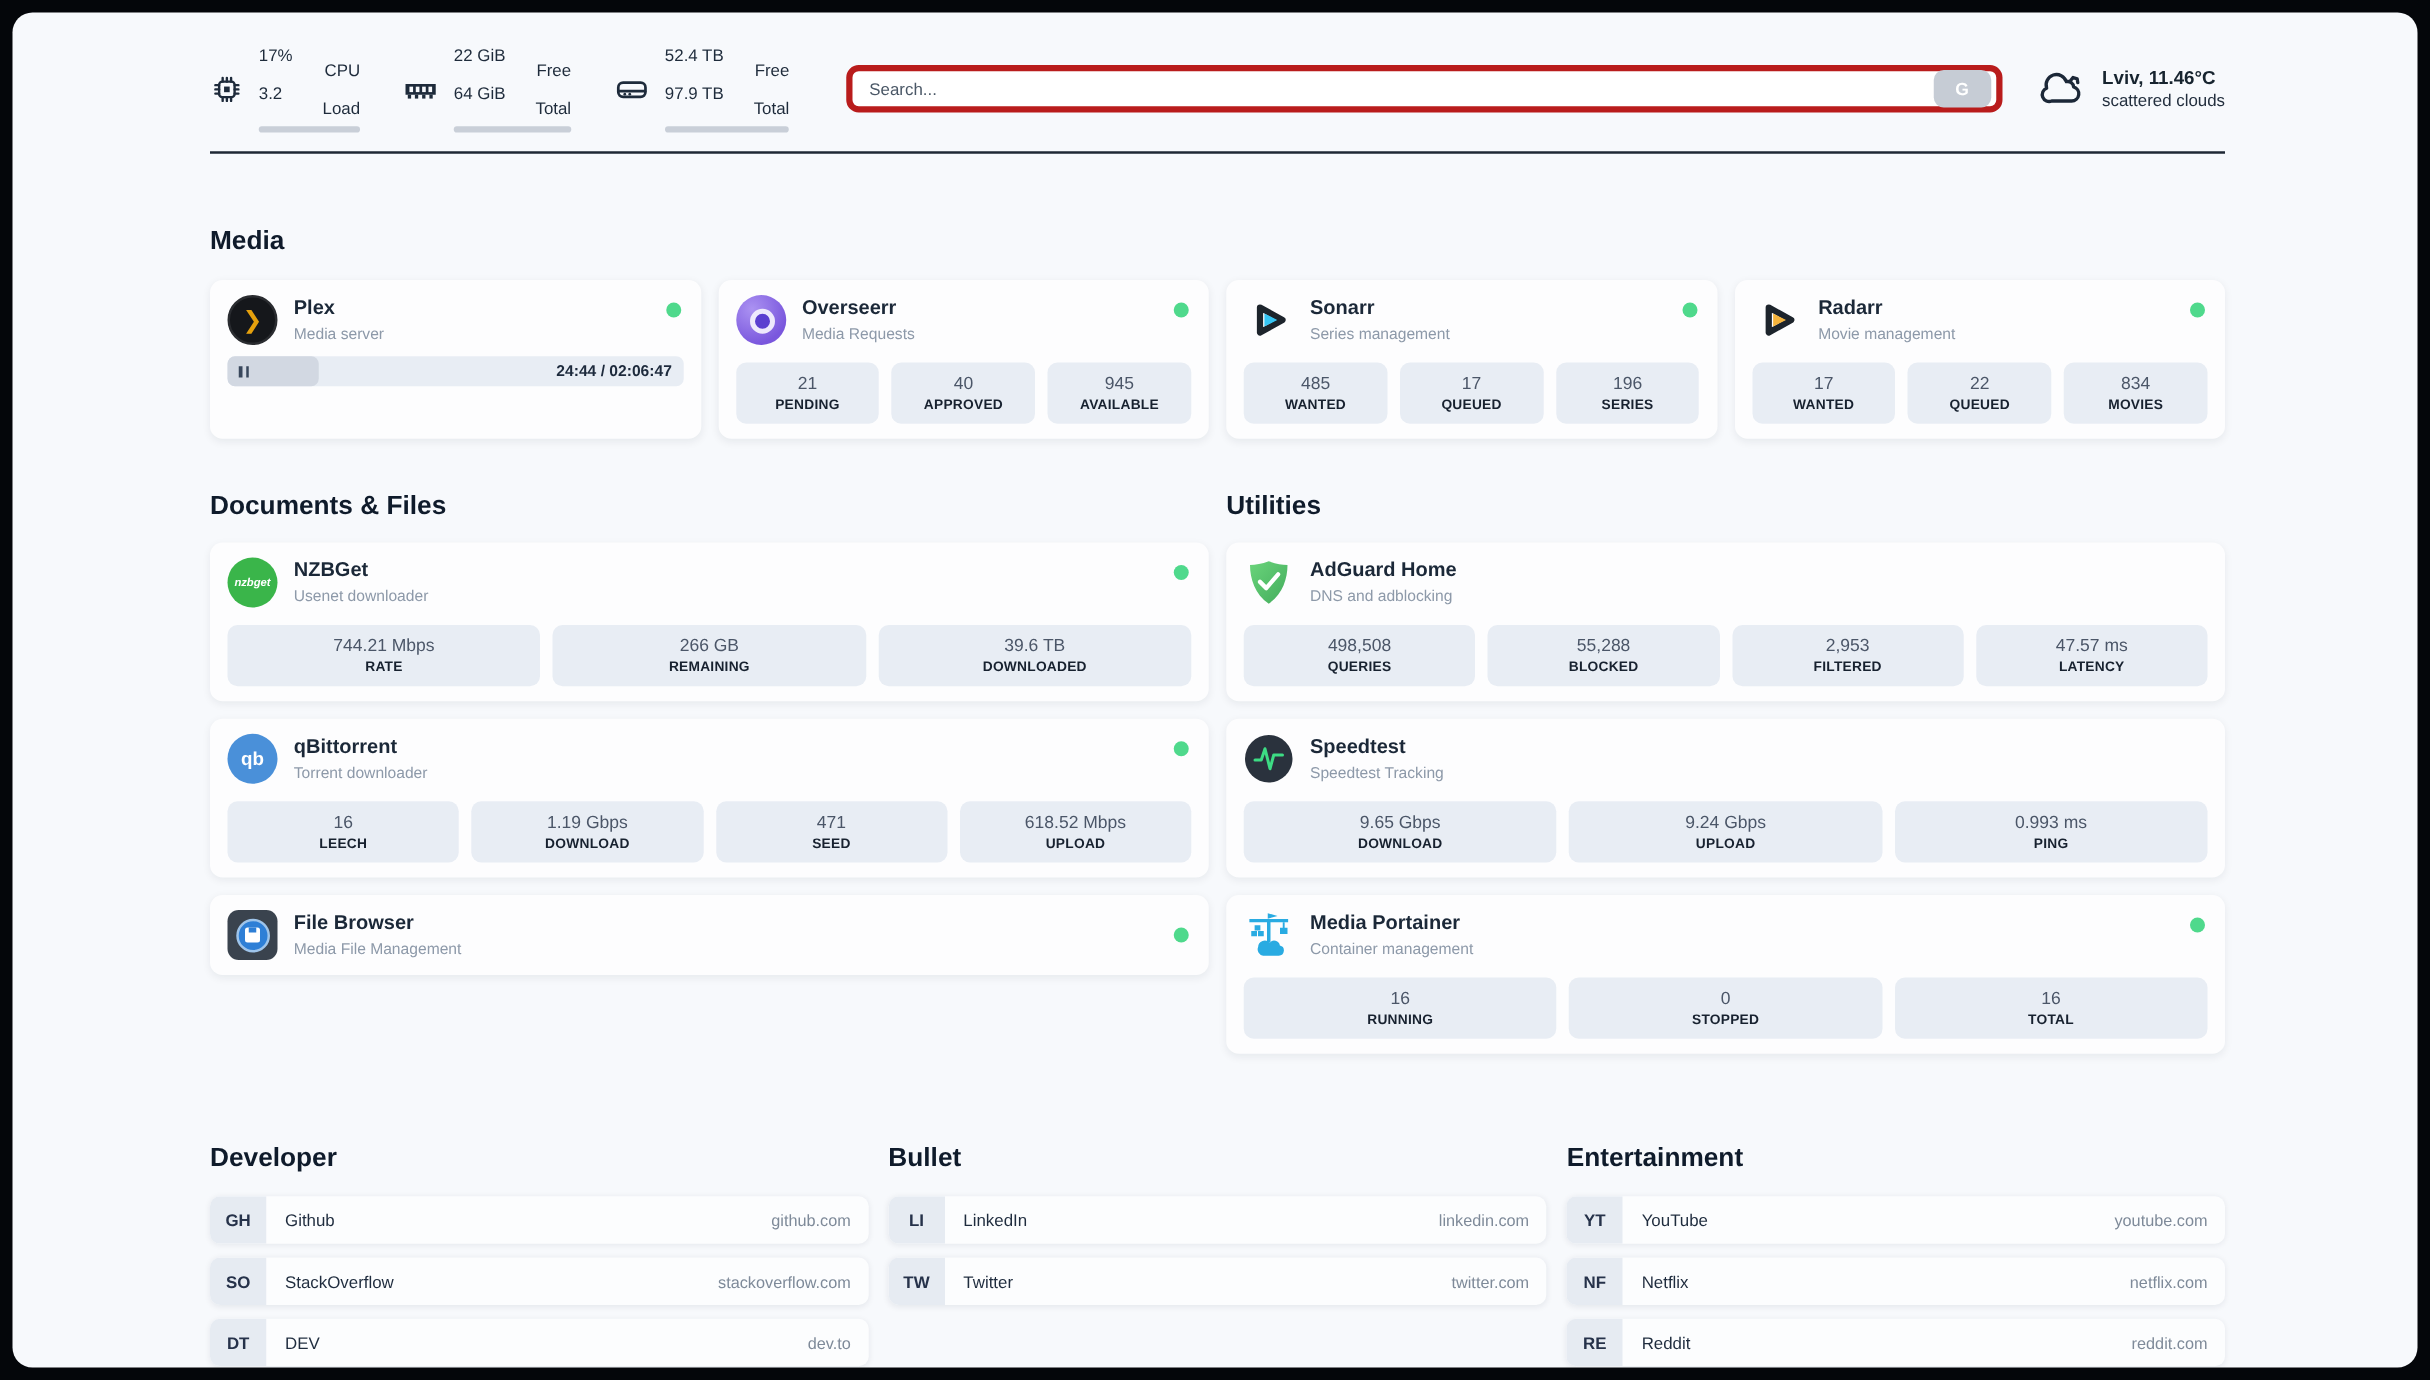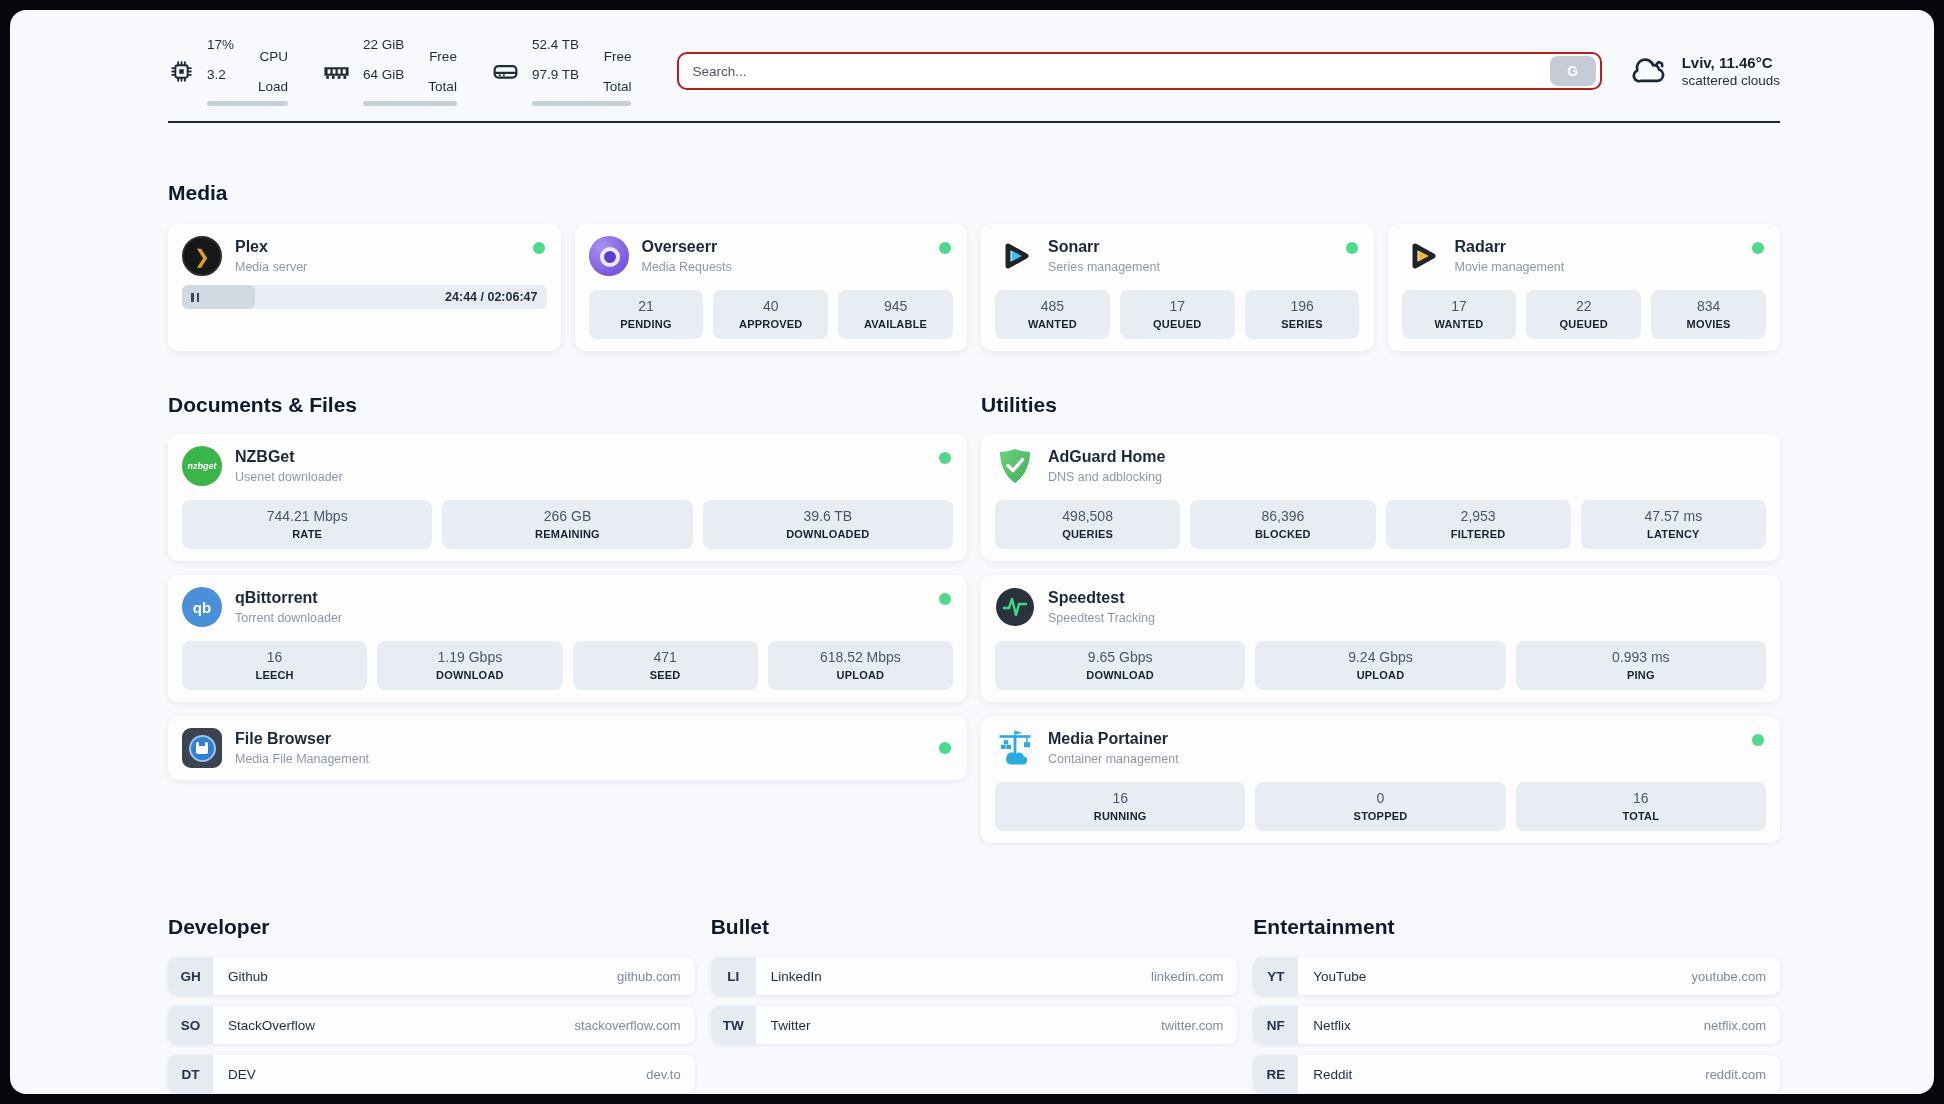--- a/index.html
+++ b/index.html
@@ -18,21 +18,21 @@
   
   .topbar { display:flex; align-items:center; }
   .sysstat { display:flex; align-items:center; margin-right:34px; }
   .sysstat svg { margin-right:12px; flex:none; }
   .sysgrid { display:grid; grid-template-columns:auto auto; column-gap:24px; font-size:13.5px; line-height:1.3; color:#1e2b3b; }
   .sysgrid .lbl { text-align:right;margin-top:12px; }
   .sysbar { grid-column:1 / 3; height:5px; background:#c9cfd8; border-radius:3px; margin-top:6px; overflow:hidden; }
   .sysbar-fill { height:100%; background:#3a4758; border-radius:3px; }
   .searchbox {
     flex:1; height:38px; margin:0 28px 0 12px; background:#fff;
-    border:2px solid #b91c1c; border-radius:10px;
+    border:5px solid #b91c1c; border-radius:10px;
     display:flex; align-items:center; padding-left:13px;
   }
   .search-input { flex:1; border:none; outline:none; background:transparent; font-size:13.5px; color:#2c3a4a; font-family:inherit; }
   .search-input::placeholder { color:#4a5766; }
   .g-btn {
     width:46px; height:30px; margin-right:4px; border:none; border-radius:8px;
     background:#c6ccd5; color:#fff; font-size:14px; font-weight:700;
     display:flex; align-items:center; justify-content:center; cursor:pointer; font-family:inherit;
   }
   .weather { display:flex; align-items:center; }
@@ -389,21 +389,21 @@
             <div class="app-name">AdGuard Home</div>
             <div class="app-desc">DNS and adblocking</div>
           </div>
         </div>
         <div class="stats">
           <div class="stat">
             <div class="stat-value">498,508</div>
             <div class="stat-label">QUERIES</div>
           </div>
           <div class="stat">
-            <div class="stat-value">86,396</div>
+            <div class="stat-value">55,288</div>
             <div class="stat-label">BLOCKED</div>
           </div>
           <div class="stat">
             <div class="stat-value">2,953</div>
             <div class="stat-label">FILTERED</div>
           </div>
           <div class="stat">
             <div class="stat-value">47.57 ms</div>
             <div class="stat-label">LATENCY</div>
           </div>

